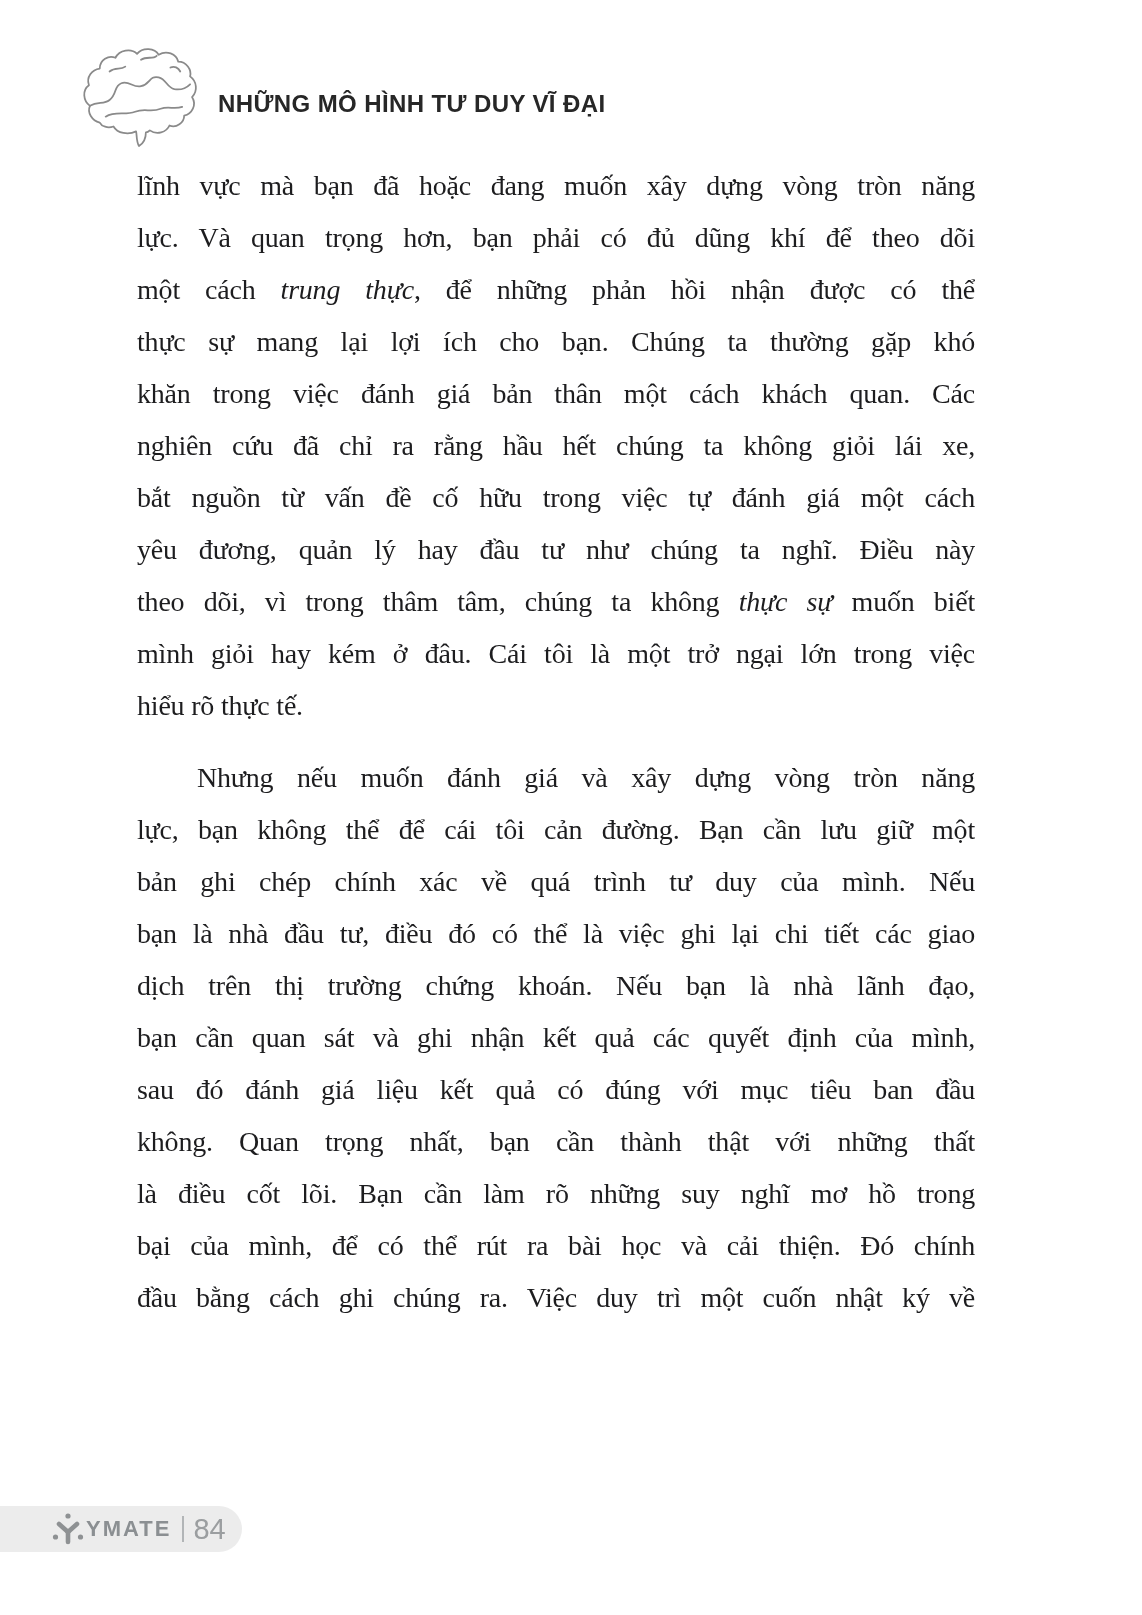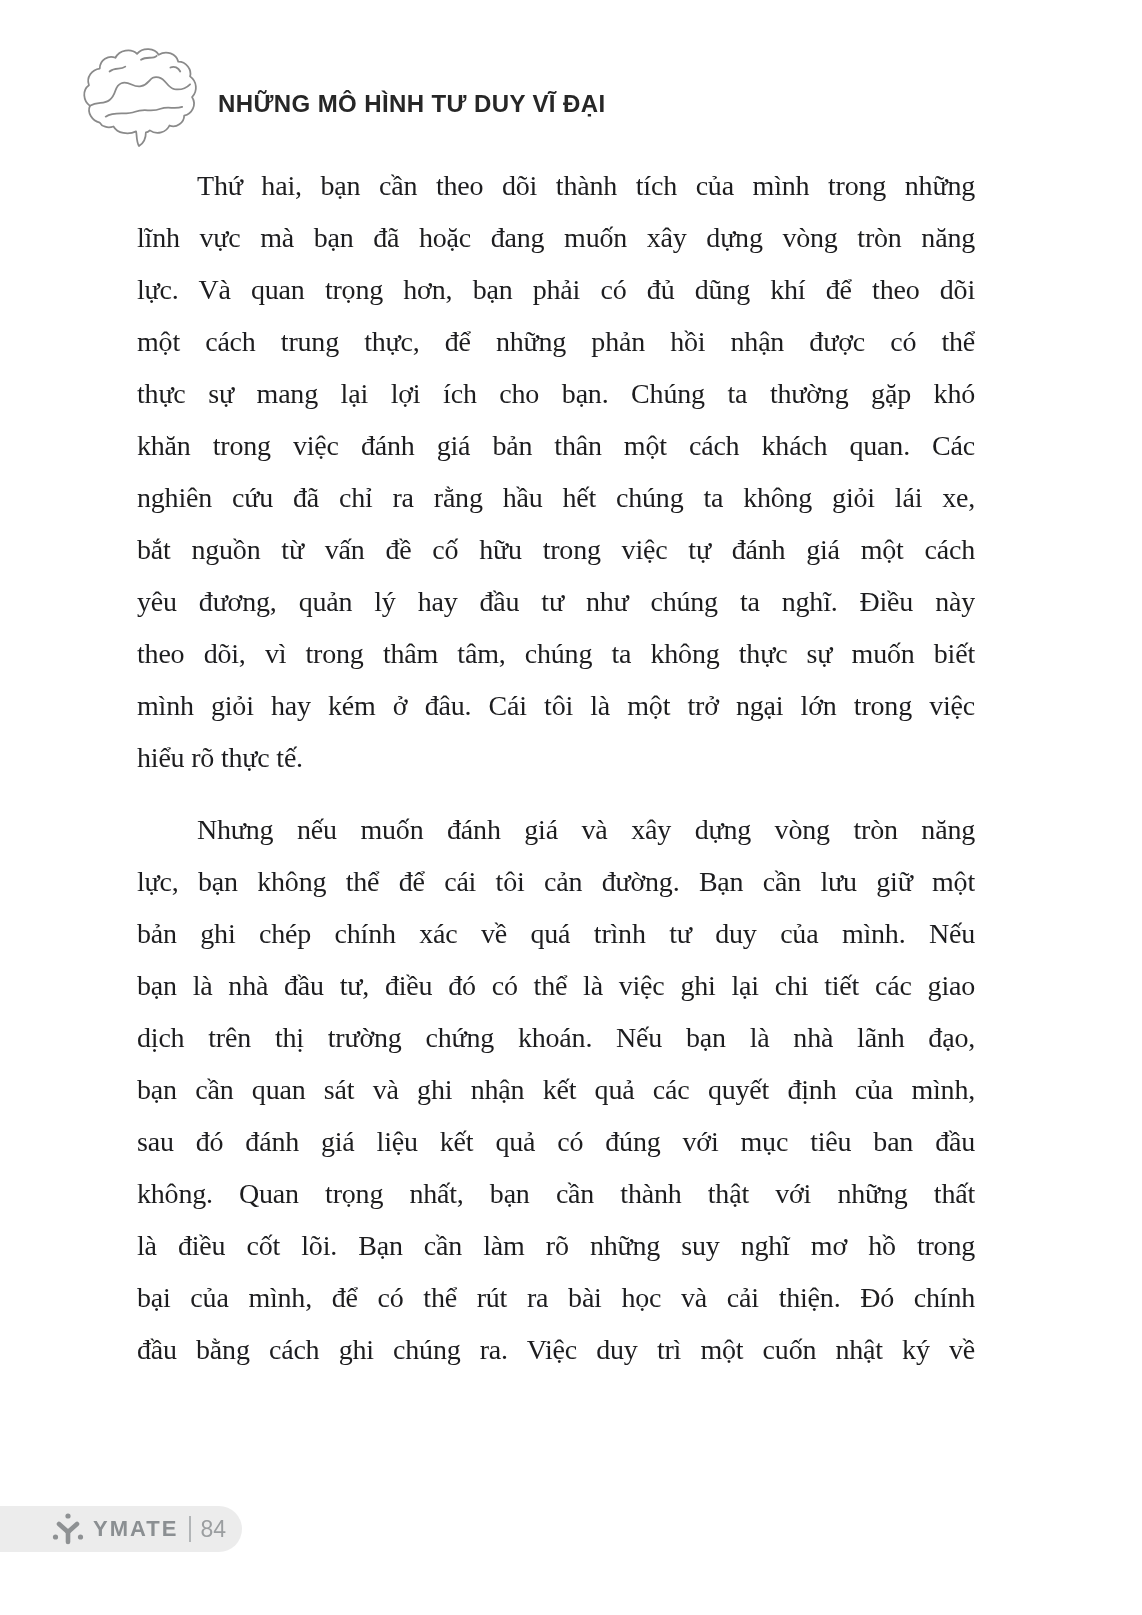--- a/index.html
+++ b/index.html
@@ -33,58 +33,56 @@
     color:var(--body-text,#1d1d1f);
     font-size:28px;letter-spacing:-0.2px;
   }
   .para{margin:0 0 20px 0;}
   .line{
     line-height:52px;max-height:52px;overflow:hidden;
     text-align:justify;text-align-last:justify;
   }
   .line.indent{text-indent:60px;}
   .line.no-justify{text-align-last:left;}
-  .run-i{}
+  .run-i{font-style:italic;}
   .footer-pill{
     position:absolute;left:0;top:1506px;height:46px;width:242px;
     background:var(--footer-pill-bg,#ececec);
     border-radius:0 23px 23px 0;
     display:flex;align-items:center;
   }
   .ymate-logo{width:36px;height:36px;margin-left:50px;flex:0 0 auto;}
   .brand-label{
     font-family:"Liberation Sans","DejaVu Sans",sans-serif;
     font-weight:bold;font-size:22px;letter-spacing:2px;
     color:var(--footer-gray,#8b8f92);
-    margin-left:7px;
   }
   .footer-divider{width:2px;height:26px;background:#b2b5b7;margin:0 9px 0 11px;flex:0 0 auto;}
   .page-number{
     font-family:"Liberation Sans","DejaVu Sans",sans-serif;
-    font-size:23px;color:var(--page-number-gray,#9b9ea0);
+    font-size:29px;color:var(--page-number-gray,#9b9ea0);
   }
 </style>
 </head>
 <body>
 
 <div class="header">
   <svg class="brain-icon" viewBox="0 0 130 110" fill="none" stroke="#8a8a8a" stroke-width="1.8" stroke-linecap="round" stroke-linejoin="round">
     <path d="M24 80 C16 78 11 70 14 63 C7 58 6 47 13 42 C10 34 16 26 24 25 C24 16 33 11 40 14 C44 6 56 4 62 10 C68 3 80 4 84 11 C92 6 102 10 104 18 C112 18 118 26 116 33 C123 38 124 48 118 54 C123 62 118 71 110 73 C110 80 102 86 95 83 C92 90 82 93 75 88 C74 89 73 90 71 90 C71 95 69 101 64 104 C61 99 62 93 61 89 C53 93 42 91 38 84 C32 86 26 84 24 80 Z"></path>
     <path d="M14 63 C22 58 28 62 34 57 C42 51 38 43 46 40 C54 37 58 45 66 43 C76 41 74 32 84 34 C92 36 92 44 100 46 C106 47 112 45 116 41"></path>
     <path d="M30 74 C40 68 50 73 60 69 C70 65 76 70 86 66 C94 63 100 67 108 64"></path>
     <path d="M34 28 C40 23 45 27 50 23"></path>
     <path d="M66 16 C72 12 78 16 82 12"></path>
     <path d="M96 24 C100 22 104 24 106 28"></path>
   </svg>
   <div class="page-title">NHỮNG MÔ HÌNH TƯ DUY VĨ ĐẠI</div>
 </div>
 
 <div class="body-text">
     <div class="para">
-      <div class="line indent"><span>Thứ hai, bạn cần theo dõi thành tích của mình trong những</span></div>
       <div class="line"><span>lĩnh vực mà bạn đã hoặc đang muốn xây dựng vòng tròn năng</span></div>
       <div class="line"><span>lực. Và quan trọng hơn, bạn phải có đủ dũng khí để theo dõi</span></div>
       <div class="line"><span>một cách </span><span class="run-i">trung thực</span><span>, để những phản hồi nhận được có thể</span></div>
       <div class="line"><span>thực sự mang lại lợi ích cho bạn. Chúng ta thường gặp khó</span></div>
       <div class="line"><span>khăn trong việc đánh giá bản thân một cách khách quan. Các</span></div>
       <div class="line"><span>nghiên cứu đã chỉ ra rằng hầu hết chúng ta không giỏi lái xe,</span></div>
       <div class="line"><span>bắt nguồn từ vấn đề cố hữu trong việc tự đánh giá một cách</span></div>
       <div class="line"><span>yêu đương, quản lý hay đầu tư như chúng ta nghĩ. Điều này</span></div>
       <div class="line"><span>theo dõi, vì trong thâm tâm, chúng ta không </span><span class="run-i">thực sự</span><span> muốn biết</span></div>
       <div class="line"><span>mình giỏi hay kém ở đâu. Cái tôi là một trở ngại lớn trong việc</span></div>

